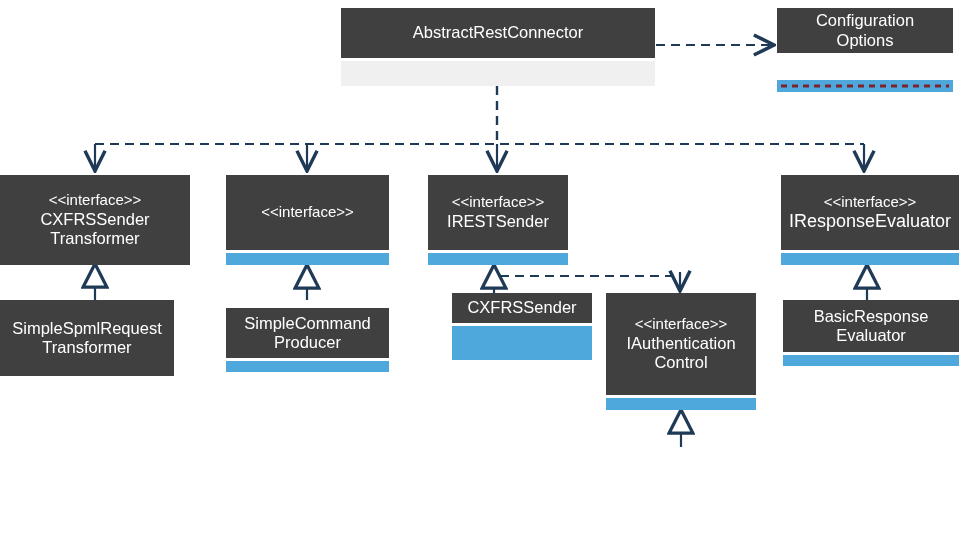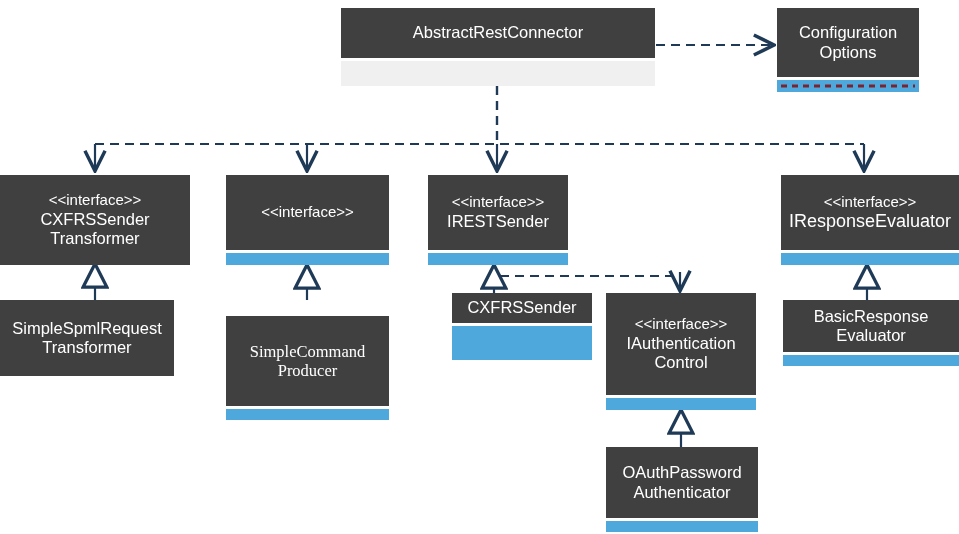--- a/index.html
+++ b/index.html
@@ -131,21 +131,21 @@
   </svg>
 
   <div class="uml-class" style="left:341px;top:8px;width:314px;height:78px;">
     <div class="uml-head">
       <span class="cls-name">AbstractRestConnector</span>
     </div>
     <div class="uml-gap"></div>
     <div class="uml-compartment gray" style="height:25px;"></div>
   </div>
 
-  <div class="uml-class" style="left:777px;top:8px;width:142px;height:84px;">
+  <div class="uml-class" style="left:777px;top:8px;width:176px;height:84px;gap:12px;">
     <div class="uml-head">
       <span class="cls-name">Configuration
 Options</span>
     </div>
     <div class="uml-gap"></div>
     <div class="uml-compartment dashed-rule" style="height:12px;"></div>
   </div>
 
   <div class="uml-class" style="left:0px;top:175px;width:190px;height:90px;">
     <div class="uml-head">
@@ -181,21 +181,21 @@
     <div class="uml-compartment" style="height:12px;"></div>
   </div>
 
   <div class="uml-class" style="left:0px;top:300px;width:174px;height:76px;">
     <div class="uml-head">
       <span class="cls-name">SimpleSpmlRequest
 Transformer</span>
     </div>
   </div>
 
-  <div class="uml-class" style="left:226px;top:316px;width:163px;height:104px;font-family:Liberation Serif, serif;">
+  <div class="uml-class" style="left:226px;top:308px;width:163px;height:64px;">
     <div class="uml-head">
       <span class="cls-name">SimpleCommand
 Producer</span>
     </div>
     <div class="uml-gap"></div>
     <div class="uml-compartment" style="height:11px;"></div>
   </div>
 
   <div class="uml-class" style="left:428px;top:293px;width:140px;height:67px;margin-left:24px;">
     <div class="uml-head">
@@ -217,22 +217,14 @@
 
   <div class="uml-class" style="left:783px;top:300px;width:176px;height:66px;">
     <div class="uml-head">
       <span class="cls-name">BasicResponse
 Evaluator</span>
     </div>
     <div class="uml-gap"></div>
     <div class="uml-compartment" style="height:11px;"></div>
   </div>
 
-  <div class="uml-class" style="left:606px;top:447px;width:152px;height:85px;">
-    <div class="uml-head">
-      <span class="cls-name">OAuthPassword
-Authenticator</span>
-    </div>
-    <div class="uml-gap"></div>
-    <div class="uml-compartment" style="height:11px;"></div>
-  </div>
 
 </div>
 
 </body></html>

